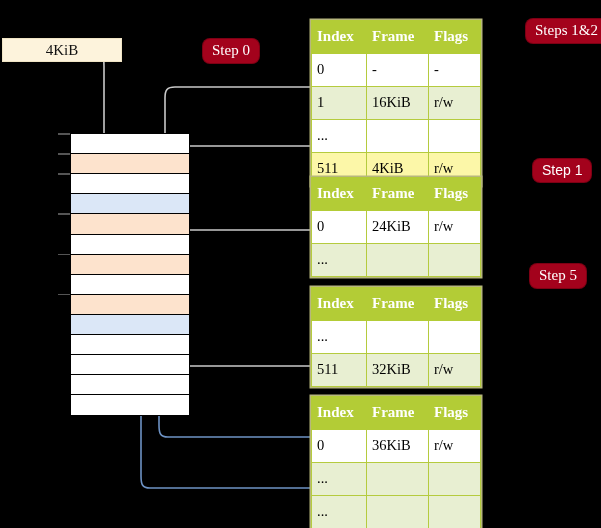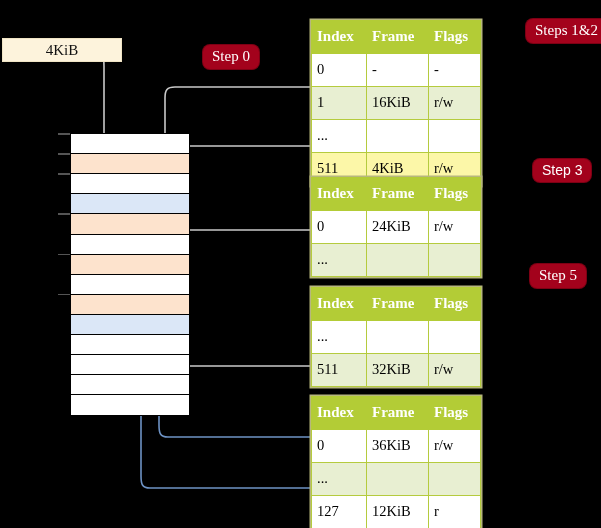--- a/index.html
+++ b/index.html
@@ -146,25 +146,25 @@
       <div class="memrow orange" style="top: 160.8px;">
         <div class="tick" style="top: -1px;"></div>
       </div>
       <div class="memrow blue" style="top: 180.9px;"></div>
       <div class="memrow" style="top: 201px;"></div>
       <div class="memrow" style="top: 221.1px;"></div>
       <div class="memrow" style="top: 241.2px;"></div>
       <div class="memrow last" style="top: 261.3px;"></div>
     </div>
 
-  <div class="step-badge" style="left:189px;top:45px;">Step 0</div>
+  <div class="step-badge" style="left:189px;top:39px;">Step 0</div>
 
   <div class="step-badge" style="left:512px;top:19px;">Steps 1&amp;2</div>
 
-  <div class="step-badge sans" style="left:519px;top:159px;">Step 3</div>
+  <div class="step-badge sans" style="left:519px;top:159px;">Step 1</div>
 
   <div class="step-badge" style="left:516px;top:264px;">Step 5</div>
 
   <div id="tables-host">
       <table class="ptable" style="left: 311px; top: 20px;">
         <thead>
           <tr>
             <th class="c0">Index</th>
             <th class="c1">Frame</th>
             <th class="c2">Flags</th>
@@ -247,25 +247,20 @@
           <tr class="plain">
             <td class="c0">0</td>
             <td class="c1">36KiB</td>
             <td class="c2">r/w</td>
           </tr>
           <tr class="alt">
             <td class="c0">...</td>
             <td class="c1"></td>
             <td class="c2"></td>
           </tr>
-          <tr class="plain">
-            <td class="c0">127</td>
-            <td class="c1">12KiB</td>
-            <td class="c2">r</td>
-          </tr>
           <tr class="alt">
             <td class="c0">...</td>
             <td class="c1"></td>
             <td class="c2"></td>
           </tr>
         </tbody>
       </table>
     </div>
 
 </div>

